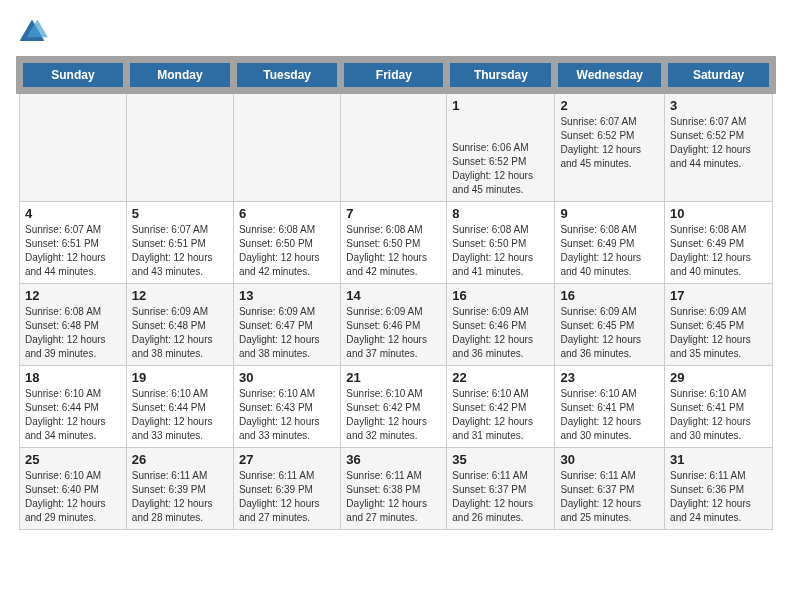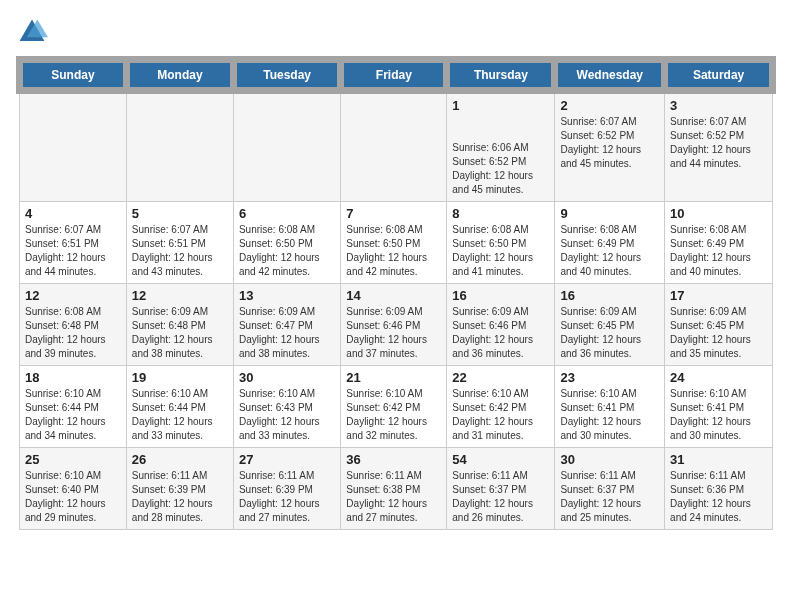--- a/index.html
+++ b/index.html
@@ -280,21 +280,21 @@
 and 31 minutes.</div>
         </td>
         <td>
           <div class="day-num">23</div>
           <div class="day-detail" style="white-space: pre-line;">Sunrise: 6:10 AM
 Sunset: 6:41 PM
 Daylight: 12 hours
 and 30 minutes.</div>
         </td>
         <td>
-          <div class="day-num">24</div>
+          <div class="day-num">29</div>
           <div class="day-detail" style="white-space: pre-line;">Sunrise: 6:10 AM
 Sunset: 6:41 PM
 Daylight: 12 hours
 and 30 minutes.</div>
         </td>
       </tr>
       <tr>
         <td>
           <div class="day-num">25</div>
           <div class="day-detail" style="white-space: pre-line;">Sunrise: 6:10 AM
@@ -317,21 +317,21 @@
 and 27 minutes.</div>
         </td>
         <td>
           <div class="day-num">36</div>
           <div class="day-detail" style="white-space: pre-line;">Sunrise: 6:11 AM
 Sunset: 6:38 PM
 Daylight: 12 hours
 and 27 minutes.</div>
         </td>
         <td>
-          <div class="day-num">54</div>
+          <div class="day-num">35</div>
           <div class="day-detail" style="white-space: pre-line;">Sunrise: 6:11 AM
 Sunset: 6:37 PM
 Daylight: 12 hours
 and 26 minutes.</div>
         </td>
         <td>
           <div class="day-num">30</div>
           <div class="day-detail" style="white-space: pre-line;">Sunrise: 6:11 AM
 Sunset: 6:37 PM
 Daylight: 12 hours

